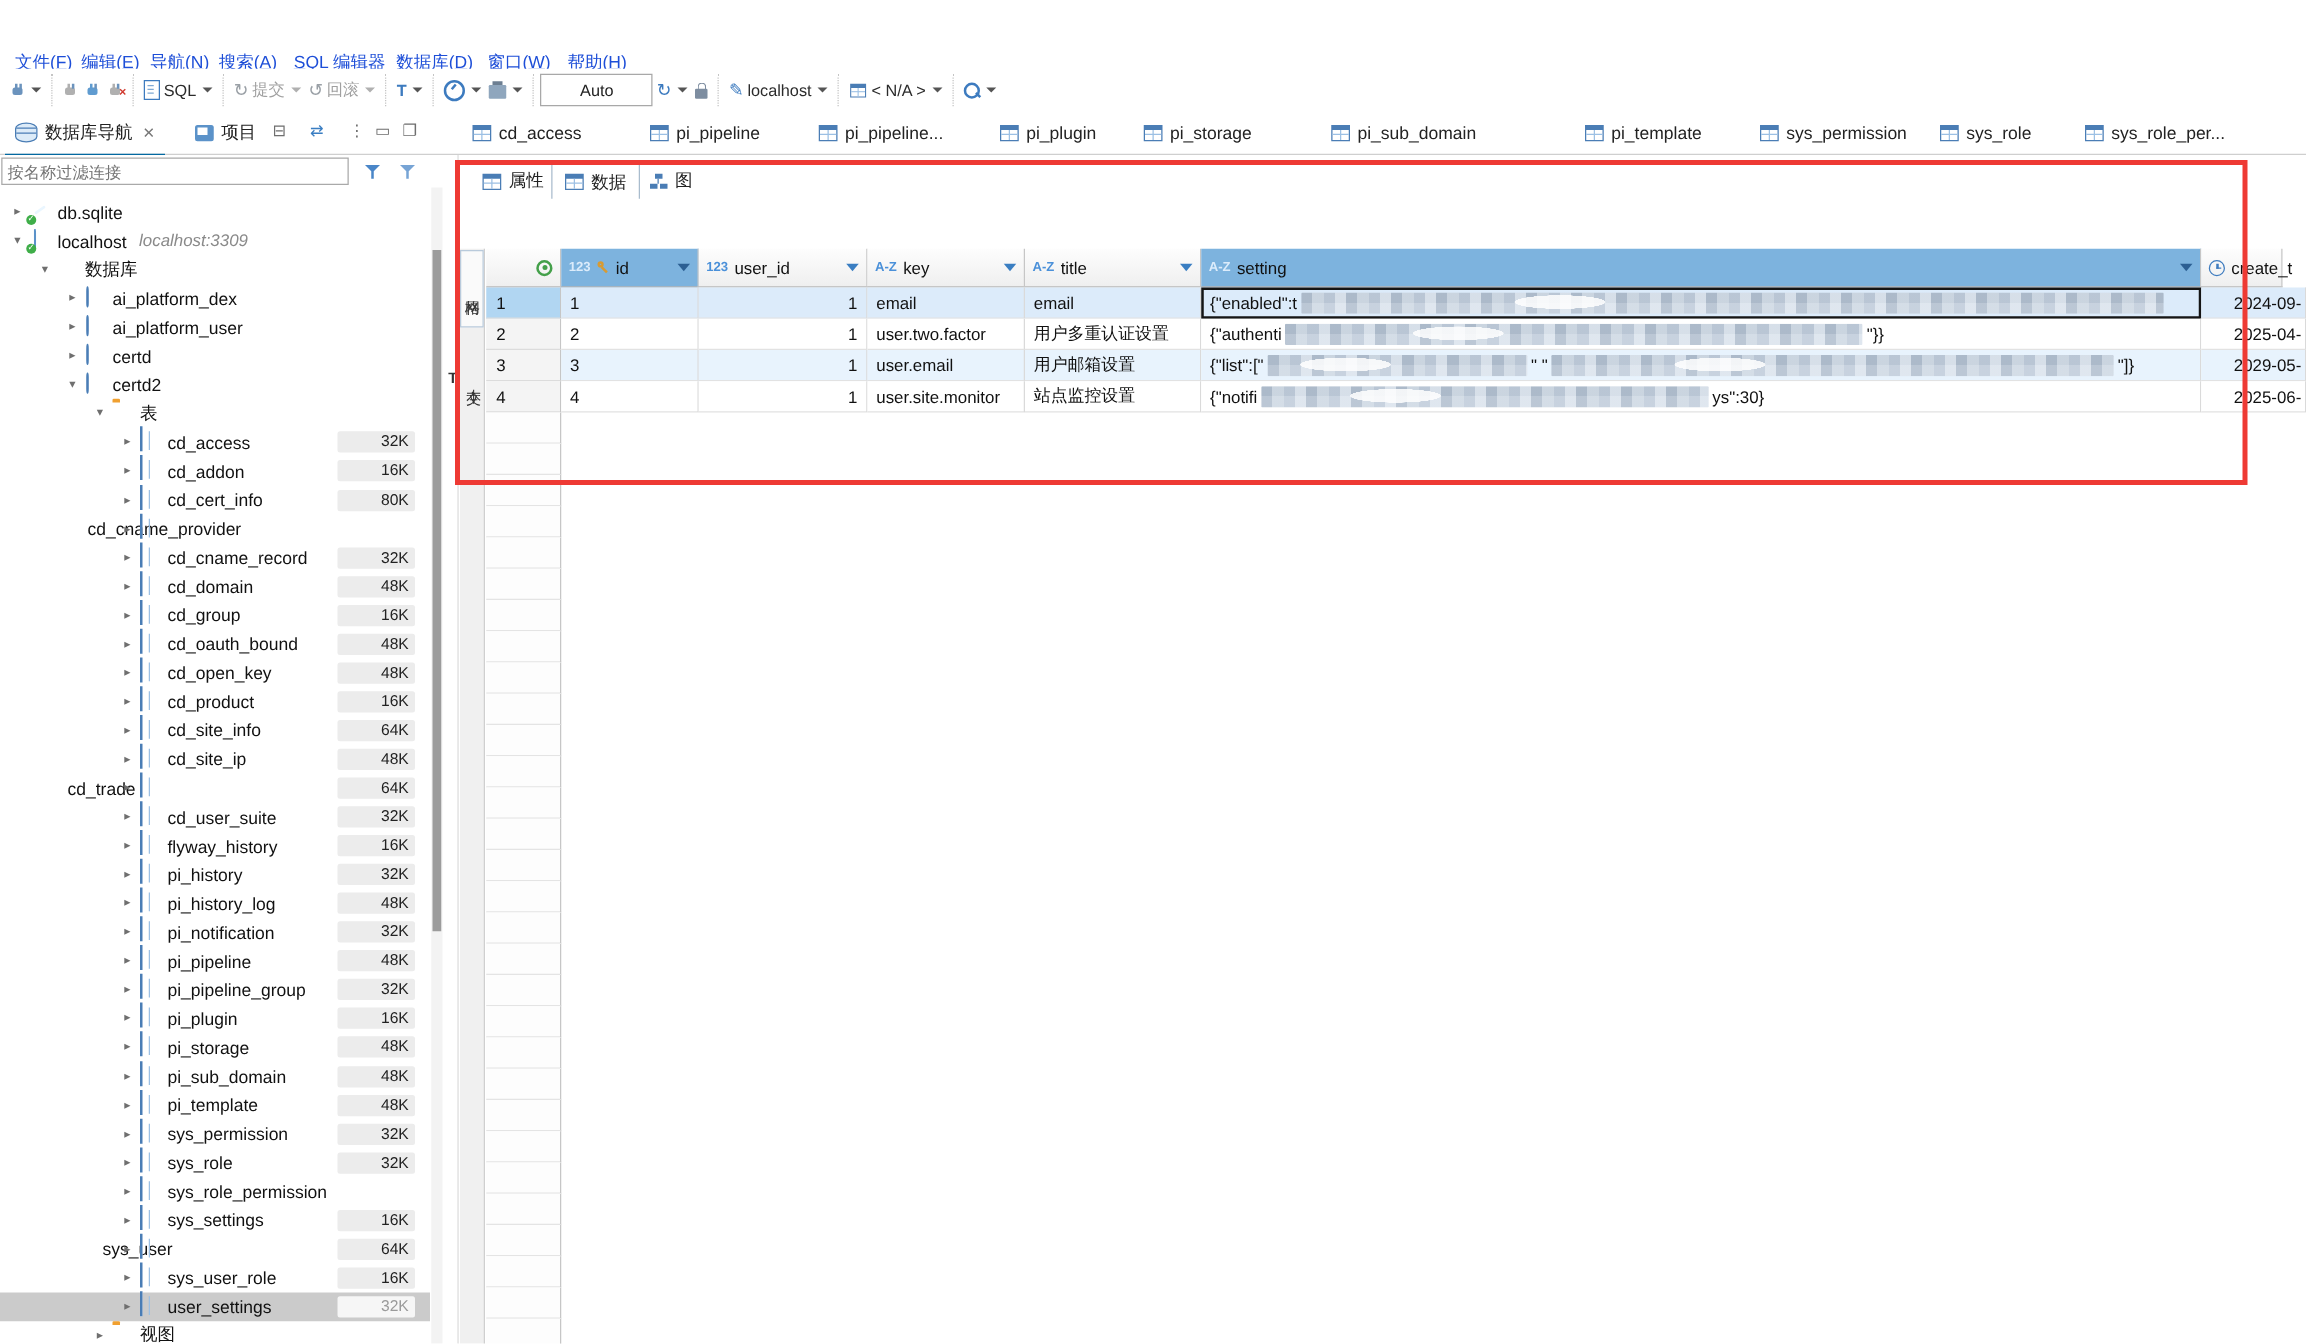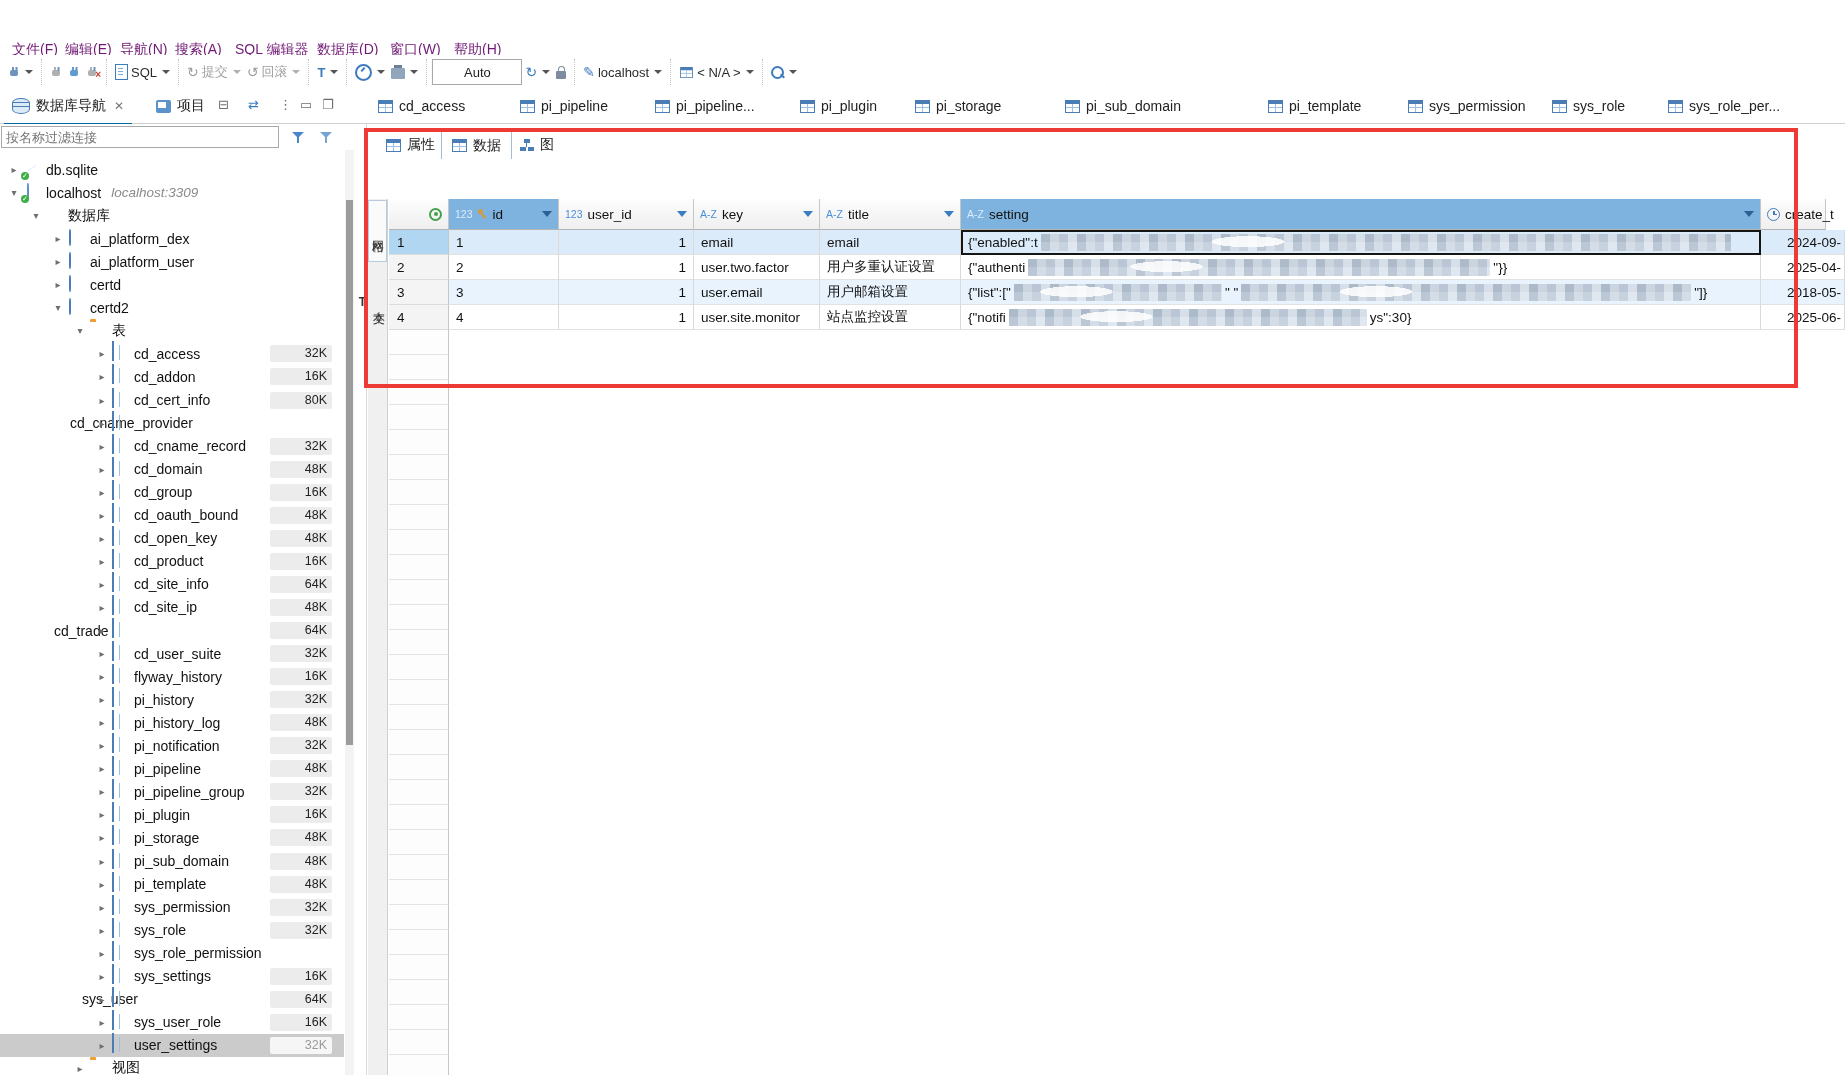--- a/index.html
+++ b/index.html
@@ -6,21 +6,21 @@
   #app{position:relative;width:1845px;height:1075px;overflow:hidden;
        font-family:"Liberation Sans","DejaVu Sans",sans-serif;color:#1a1a1a;
        background:#fff;font-size:13px;}
   .abs{position:absolute;}
   
   #titlebar{left:0;top:0;width:100%;height:28px;background:#fff;display:flex;align-items:center;}
   .app-logo{width:17px;height:17px;border-radius:50%;margin-left:8px;
     background:radial-gradient(circle at 38% 38%,#e9dccb 0 26%,#7a5a3a 27% 72%,#4a3categorical 73%),#6b4a2f;border:1px solid #4a3423;}
   #titletext{margin-left:8px;font-size:13px;color:#000;}
   #menubar{left:0;top:28px;width:100%;height:27px;background:#fff;}
-  .menu-item{position:absolute;top:11px;height:20px;line-height:20px;font-size:14px;color:#701a75;cursor:default;padding:0 2px;}
+  .menu-item{position:absolute;top:11px;height:20px;line-height:20px;font-size:14px;color:#1d4ed8;cursor:default;padding:0 2px;}
   #toolbar{left:0;top:55px;width:100%;height:34px;background:#fff;display:flex;align-items:center;}
   .tgroup{display:flex;align-items:center;height:26px;padding:0 5px;border-left:1px dotted #c4c4c4;}
   .tgroup:first-child{border-left:none;}
   .tbtn{display:flex;align-items:center;gap:3px;padding:2px 3px;border-radius:2px;}
   .tbtn .lbl{font-size:13px;color:#2b2b2b;}
   .tbtn.disabled .lbl{color:#a0a0a0;}
   .dd{width:0;height:0;border-left:4px solid transparent;border-right:4px solid transparent;border-top:4px solid #555;margin-left:2px;}
   .dd.dis{border-top-color:#b0b0b0;}
   .autobox{width:88px;height:24px;border:1px solid #a8a8a8;background:#fff;display:flex;align-items:center;justify-content:center;font-size:13px;color:#222;}
   .glyph{font-size:14px;line-height:14px;}
@@ -95,21 +95,21 @@
   #filterbar{position:absolute;left:0;top:38px;width:1478px;height:34px;border-bottom:1px solid #c9c9c9;display:flex;align-items:center;box-sizing:border-box;}
   #showsql{display:flex;align-items:center;gap:6px;margin-left:12px;font-size:14px;color:#177245;}
   .vsep{width:1px;height:18px;background:#cfcfcf;margin:0 8px;}
   .expand-ic{position:relative;width:14px;height:14px;color:#7a8aa0;font-size:9px;line-height:7px;}
   #sqlfilter{flex:1;border:none;outline:none;font-size:14px;color:#333;font-family:inherit;margin-left:6px;background:transparent;}
   #sqlfilter::placeholder{color:#9a9a9a;}
   
   #grid{position:absolute;left:0;top:72px;width:1478px;height:879px;}
   .hcell{position:absolute;top:3px;height:31px;background:linear-gradient(#fdfdfd,#efefef);border-right:1px solid #c6c6c6;border-bottom:1px solid #b5b5b5;box-sizing:border-box;display:flex;align-items:center;padding:0 6px;gap:5px;font-size:13.5px;color:#111;}
   .hcell.selcol{background:#7db3de;}
-  .htype{font-size:10.5px;font-weight:normal;color:#4a90d9;letter-spacing:0;}
+  .htype{font-size:10.5px;font-weight:bold;color:#4a90d9;letter-spacing:0;}
   .hcell.selcol .htype{color:#dcecfb;}
   .hdd{width:0;height:0;border-left:5px solid transparent;border-right:5px solid transparent;border-top:6px solid #3a7ec2;margin-left:auto;}
   .hcell.selcol .hdd{border-top-color:#2c5f93;}
   .i-key{width:10px;height:10px;position:relative;}
   .i-key::before{content:"";position:absolute;left:0;top:0;width:5px;height:5px;border:2px solid #d79b33;border-radius:50%;box-sizing:border-box;}
   .i-key::after{content:"";position:absolute;left:4px;top:4px;width:6px;height:2px;background:#d79b33;transform:rotate(45deg);transform-origin:0 0;}
   .i-clock{width:13px;height:13px;border:1.5px solid #3f7cbf;border-radius:50%;position:relative;box-sizing:border-box;flex:none;}
   .i-clock::before{content:"";position:absolute;left:5px;top:2px;width:1.5px;height:4px;background:#3f7cbf;}
   .i-clock::after{content:"";position:absolute;left:5px;top:5px;width:4px;height:1.5px;background:#3f7cbf;}
   .i-radio{width:13px;height:13px;border:2px solid #44a04a;border-radius:50%;position:relative;box-sizing:border-box;}
@@ -659,21 +659,21 @@
           <span>用户邮箱设置</span>
         </div>
         <div class="gcell" style="left: 594px; top: 84px; width: 800px; height: 25px; background: rgb(232, 243, 253); gap: 3px;">
           <span>{"list":["</span>
           <div class="censor" style="width: 208px;"></div>
           <span>" "</span>
           <div class="censor" style="width: 450px;"></div>
           <span>"]}</span>
         </div>
         <div class="gcell" style="left: 1394px; top: 84px; width: 84px; height: 25px; background: rgb(232, 243, 253); padding-left: 26px;">
-          <span>2018-05-</span>
+          <span>2029-05-</span>
         </div>
         <div class="gutcell" style="left: 22px; top: 109px; width: 60px; height: 25px;">
           <span>4</span>
         </div>
         <div class="gcell" style="left: 82px; top: 109px; width: 110px; height: 25px; background: rgb(255, 255, 255);">
           <span>4</span>
         </div>
         <div class="gcell num" style="left: 192px; top: 109px; width: 135px; height: 25px; background: rgb(255, 255, 255);">
           <span>1</span>
         </div>

